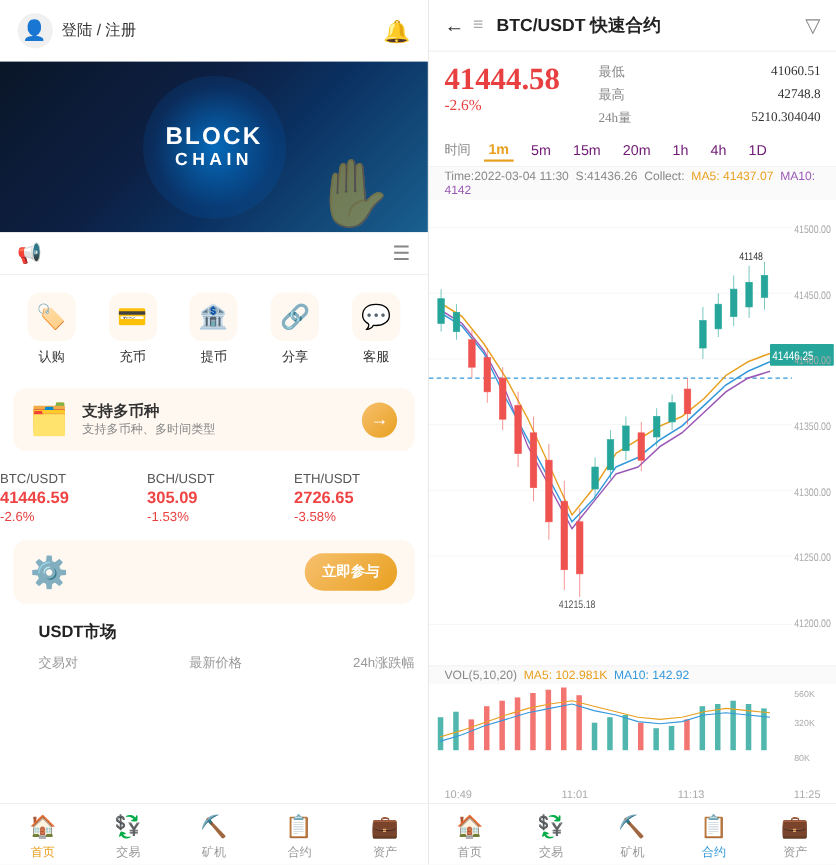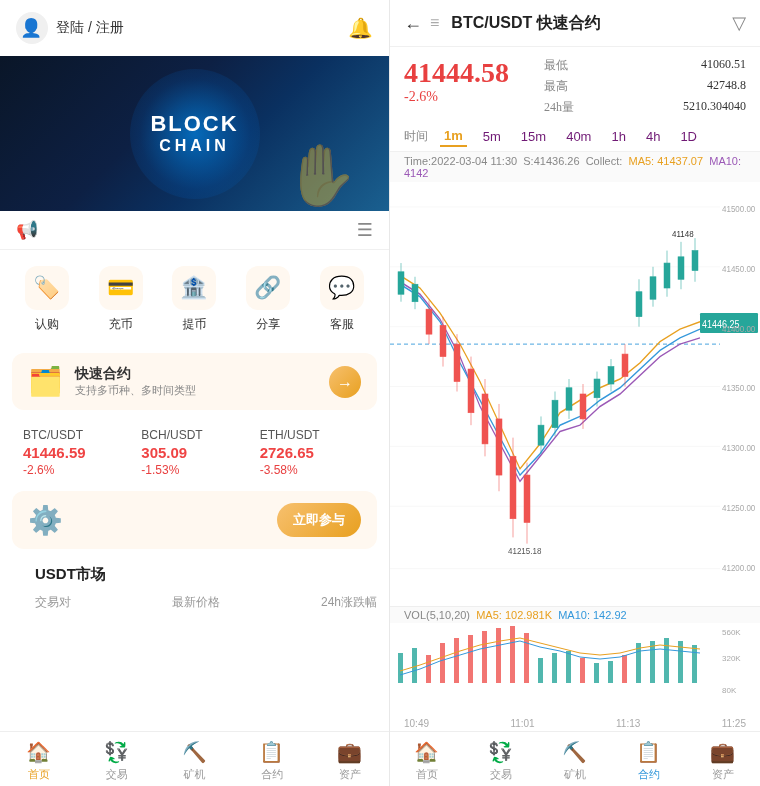--- a/index.html
+++ b/index.html
@@ -149,21 +149,21 @@
     .qc-arrow {
       width: 32px; height: 32px;
       border-radius: 50%;
       background: linear-gradient(135deg, #f7c06e, #e8a020);
       display: flex; align-items: center; justify-content: center;
       color: #fff; font-size: 16px;
     }
 
     
     .price-list {
-      padding: 8px 23px;
+      padding: 8px 0;
       display: flex;
       gap: 12px;
     }
     .price-item {
       flex: 1;
       display: flex;
       flex-direction: column;
       gap: 2px;
     }
     .price-pair { font-size: 12px; color: #555; font-weight: 500; }
@@ -419,21 +419,21 @@
     <div class="menu-item">
       <div class="menu-icon-circle">💬</div>
       <span class="menu-label">客服</span>
     </div>
   </div>
 
   <div class="quick-contract">
     <div class="qc-left">
       <span class="qc-icon">🗂️</span>
       <div>
-        <div class="qc-title">快速合约</div>
+        <div class="qc-title">支持多币种</div>
         <div class="qc-sub">支持多币种、多时间类型</div>
       </div>
     </div>
     <div class="qc-arrow">→</div>
   </div>
 
   <div class="price-list">
     <div class="price-item">
       <span class="price-pair">BTC/USDT</span>
       <span class="price-value red">41446.59</span>
@@ -515,21 +515,21 @@
       <span class="stat-label">24h量</span>
       <span class="stat-value">5210.304040</span>
     </div>
   </div>
 
   <div class="time-tabs">
     <span class="time-tab-label">时间</span>
     <span class="time-tab active">1m</span>
     <span class="time-tab">5m</span>
     <span class="time-tab">15m</span>
-    <span class="time-tab">40m</span>
+    <span class="time-tab">20m</span>
     <span class="time-tab">1h</span>
     <span class="time-tab">4h</span>
     <span class="time-tab">1D</span>
   </div>
 
   <div class="ma-info">
     <span>Time:2022-03-04 11:30</span>&nbsp;
     <span>S:41436.26</span>&nbsp;
     <span>Collect:</span>&nbsp;
     <span class="orange">MA5: 41437.07</span>&nbsp;

